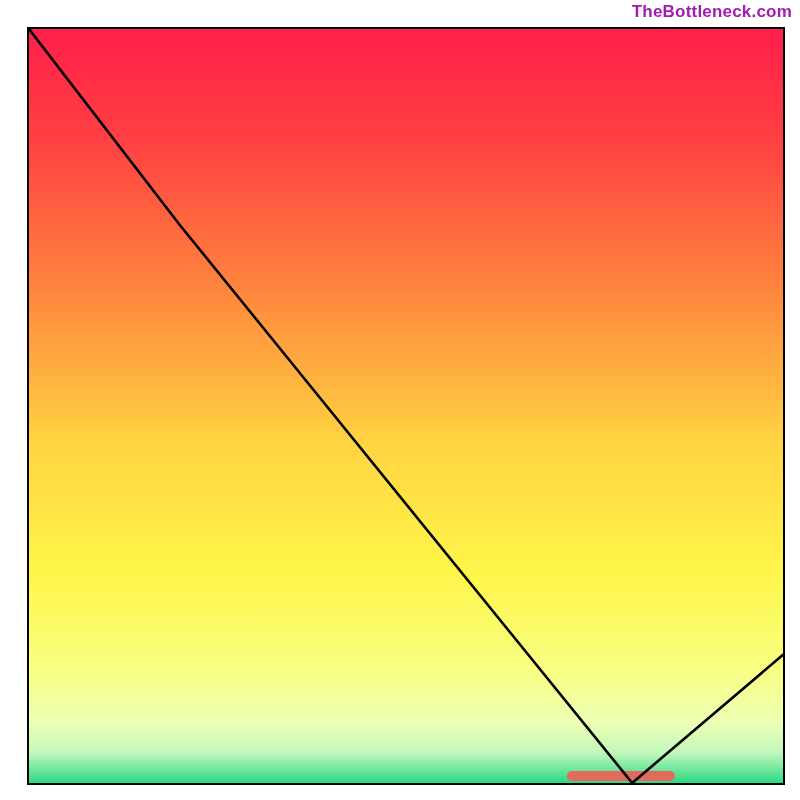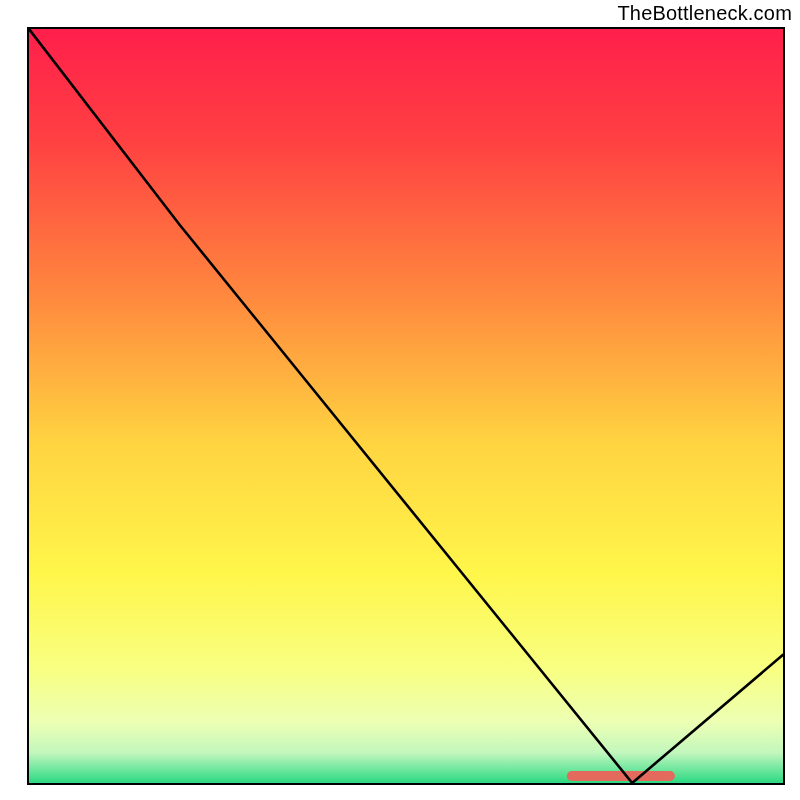--- a/index.html
+++ b/index.html
@@ -12,23 +12,23 @@
   }
   .canvas {
     position: relative;
     width: 800px;
     height: 800px;
   }
   .attribution {
     position: absolute;
     top: 2px;
     right: 8px;
-    font-size: 20px;
-    color: #000000;
-    font-weight: 400;
+    font-size: 17px;
+    color: #a21caf;
+    font-weight: 700;
     letter-spacing: 0.2px;
   }
   .plot-frame {
     position: absolute;
     left: 27px;
     top: 27px;
     width: 758px;
     height: 758px;
     border: 2px solid #000;
     box-sizing: border-box;

